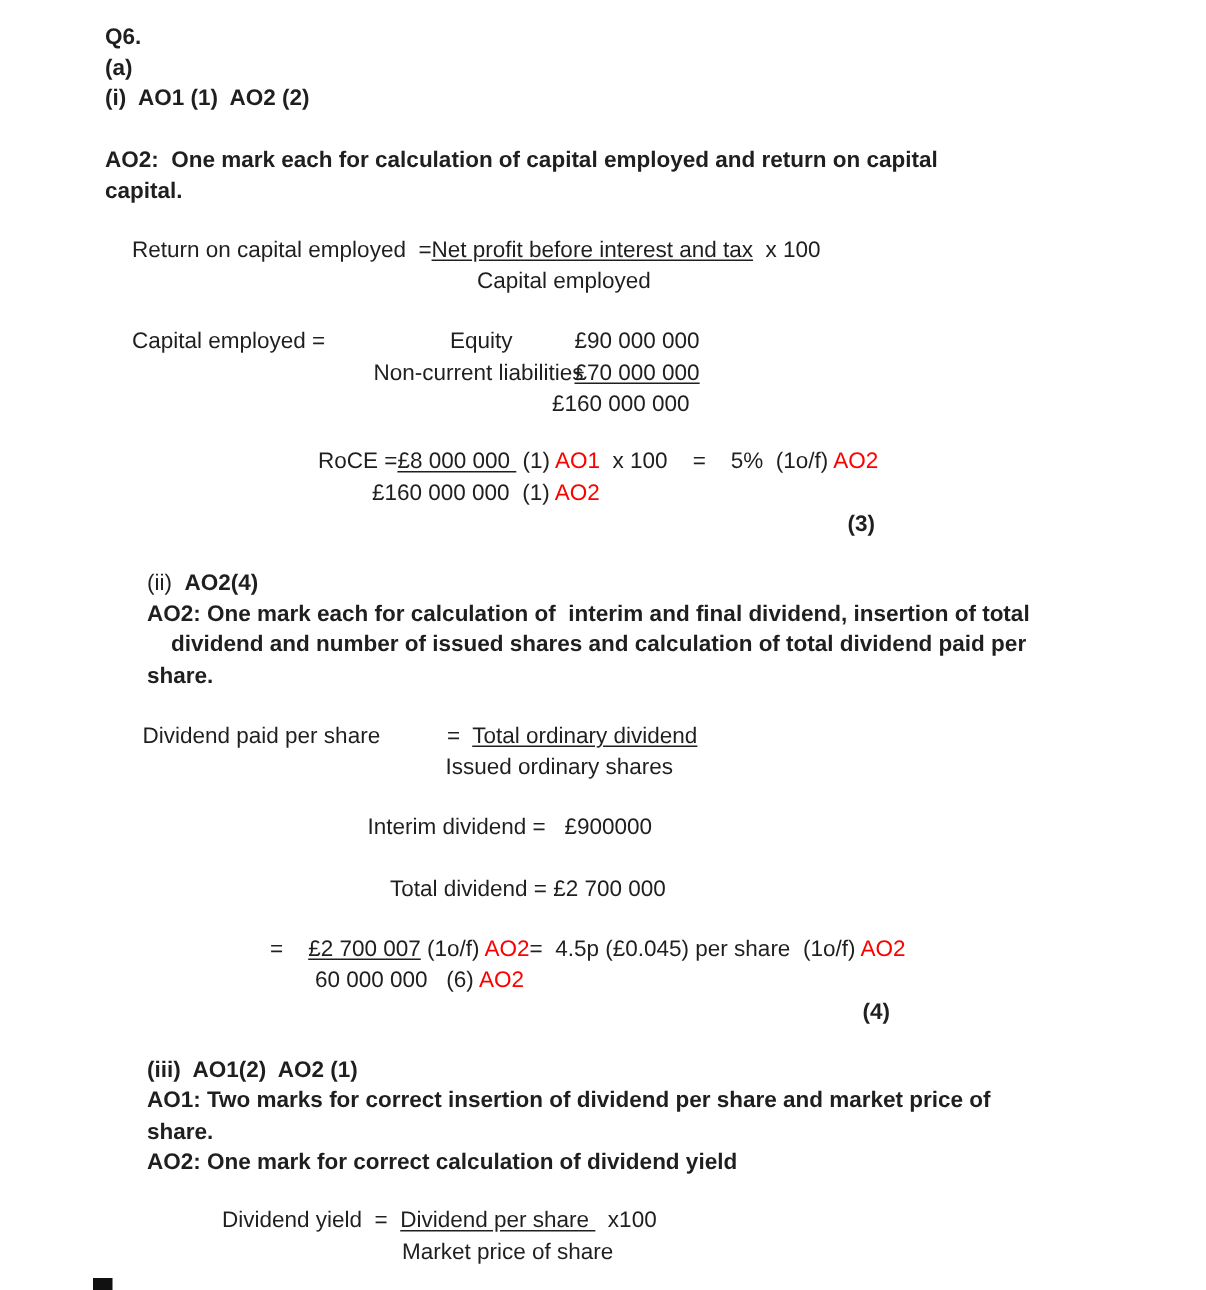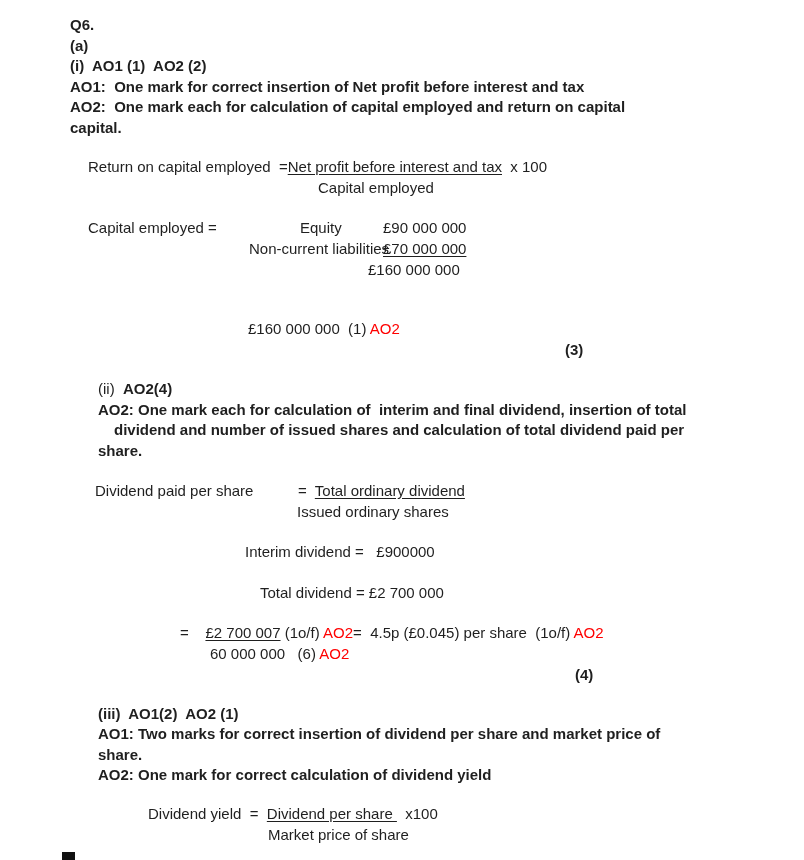--- a/index.html
+++ b/index.html
@@ -31,31 +31,31 @@
   }
 </style>
 </head>
 <body>
 
 <div class="page" id="doc">
   <div class="page-edge-mark"></div>
 <div class="run" style="left: 70px; top: 15px;"><span class="b">Q6.</span></div>
     <div class="run" style="left: 70px; top: 36px;"><span class="b">(a)</span></div>
     <div class="run" style="left: 70px; top: 56px;"><span class="b">(i)  AO1 (1)  AO2 (2)</span></div>
-    <div class="run" style="left: 70px; top: 77px;"><span class="b">AO1:  One mark for correct insertion of Net profit before interest and tax</span></div>
     <div class="run" style="left: 70px; top: 97px;"><span class="b">AO2:  One mark each for calculation of capital employed and return on capital</span></div>
     <div class="run" style="left: 70px; top: 118px;"><span class="b">capital.</span></div>
     <div class="run" style="left: 88px; top: 157px;"><span class="">Return on capital employed  =</span><span class="u">Net profit before interest and tax</span><span class="">  x 100</span></div>
     <div class="run" style="left: 318px; top: 178px;"><span class="">Capital employed</span></div>
     <div class="run" style="left: 88px; top: 218px;"><span class="">Capital employed =</span></div>
     <div class="run" style="left: 300px; top: 218px;"><span class="">Equity</span></div>
     <div class="run" style="left: 383px; top: 218px;"><span class="">£90 000 000</span></div>
     <div class="run" style="left: 225px; top: 239px; margin-left: 24px;"><span class="">Non-current liabilities</span></div>
     <div class="run" style="left: 383px; top: 239px;"><span class="u">£70 000 000</span></div>
     <div class="run" style="left: 368px; top: 260px;"><span class="">£160 000 000</span></div>
+    <div class="run" style="left: 212px; top: 298px;"><span class="">RoCE =</span><span class="u">£8 000 000 </span><span class=""> (1) </span><span class="r">AO1</span><span class="">  x 100    =    5%  (1o/f) </span><span class="r">AO2</span></div>
     <div class="run" style="left: 248px; top: 319px;"><span class="">£160 000 000  (1) </span><span class="r">AO2</span></div>
     <div class="run" style="left: 565px; top: 340px;"><span class="b">(3)</span></div>
     <div class="run" style="left: 98px; top: 379px;"><span class="">(ii)  </span><span class="b">AO2(4)</span></div>
     <div class="run" style="left: 98px; top: 400px;"><span class="b">AO2: One mark each for calculation of  interim and final dividend, insertion of total</span></div>
     <div class="run" style="left: 98px; top: 420px; margin-left: 16px;"><span class="b">dividend and number of issued shares and calculation of total dividend paid per</span></div>
     <div class="run" style="left: 98px; top: 441px;"><span class="b">share.</span></div>
     <div class="run" style="left: 95px; top: 481px;"><span class="">Dividend paid per share</span></div>
     <div class="run" style="left: 298px; top: 481px;"><span class="">=  </span><span class="u">Total ordinary dividend</span></div>
     <div class="run" style="left: 297px; top: 502px;"><span class="">Issued ordinary shares</span></div>
     <div class="run" style="left: 245px; top: 542px;"><span class="">Interim dividend =   £900000</span></div>

